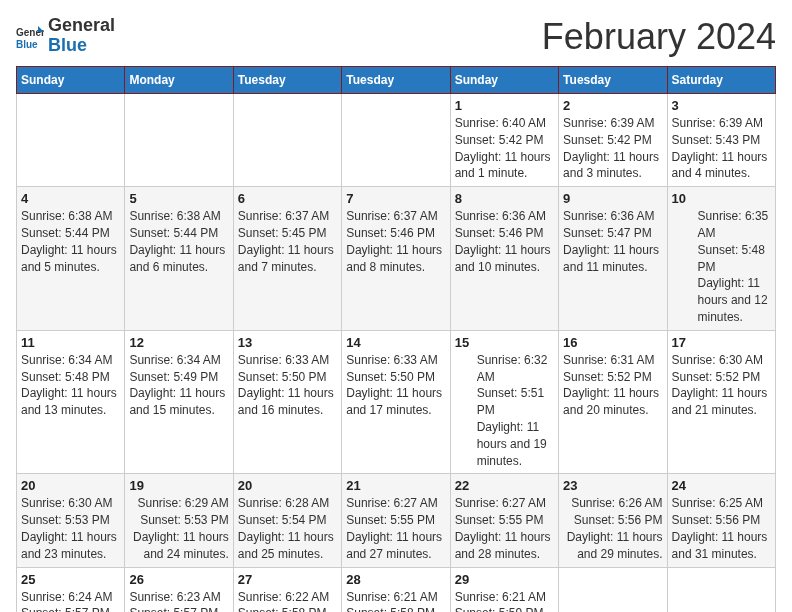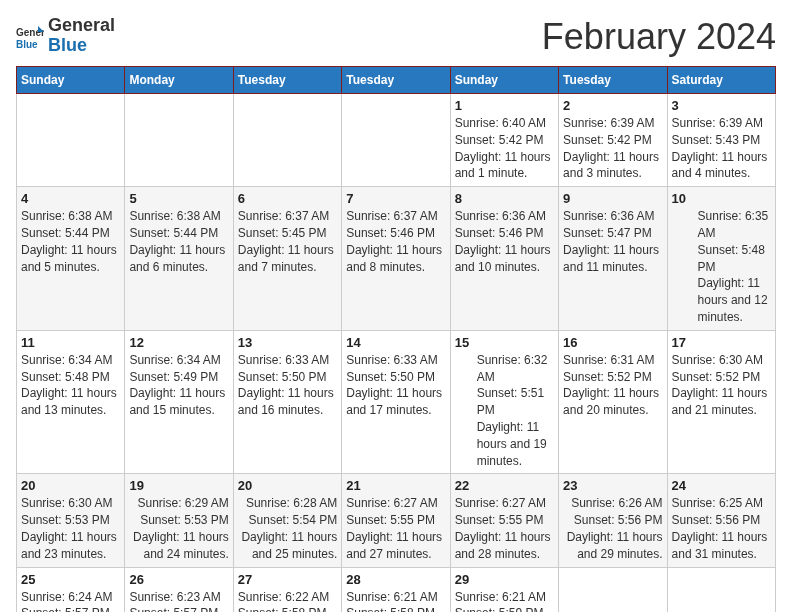--- a/index.html
+++ b/index.html
@@ -244,21 +244,21 @@
 Daylight: 11 hours and 23 minutes.</div>
         </td>
         <td>
           <span class="day-number">19</span>
           <div class="day-info" style="white-space: pre-line; text-align: right;">Sunrise: 6:29 AM
 Sunset: 5:53 PM
 Daylight: 11 hours and 24 minutes.</div>
         </td>
         <td>
           <span class="day-number">20</span>
-          <div class="day-info" style="white-space: pre-line; text-align: right;">Sunrise: 6:28 AM
+          <div class="day-info" style="white-space: pre-line;">Sunrise: 6:28 AM
 Sunset: 5:54 PM
 Daylight: 11 hours and 25 minutes.</div>
         </td>
         <td>
           <span class="day-number">21</span>
           <div class="day-info" style="white-space: pre-line;">Sunrise: 6:27 AM
 Sunset: 5:55 PM
 Daylight: 11 hours and 27 minutes.</div>
         </td>
         <td>

